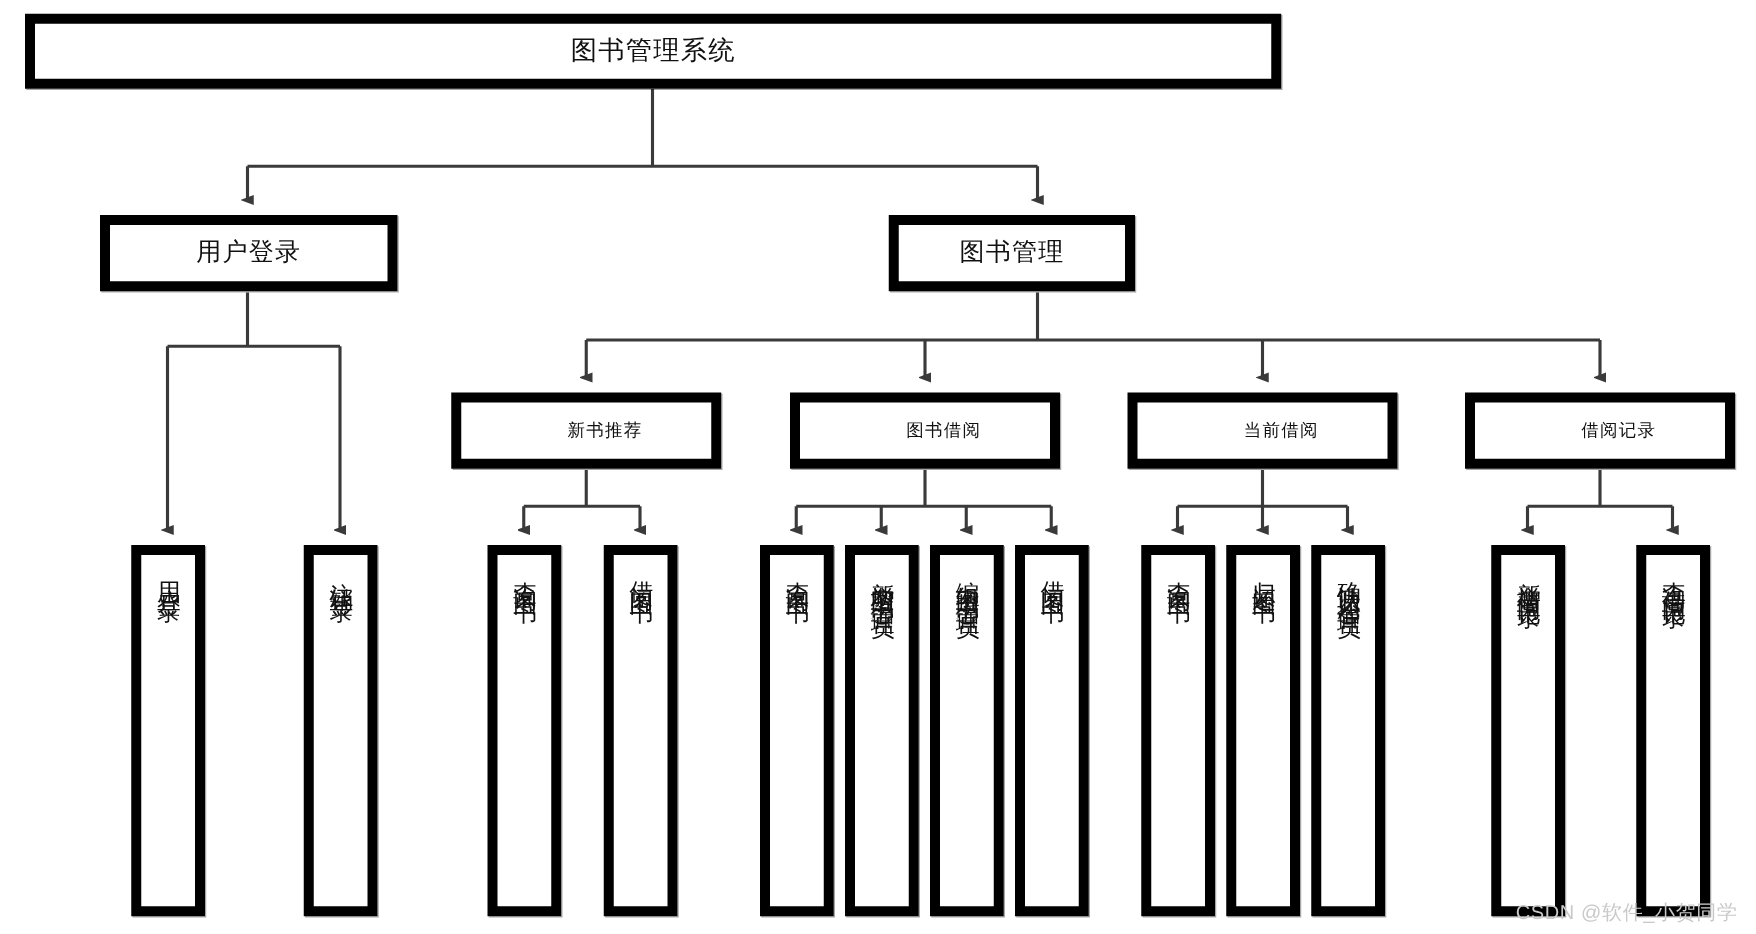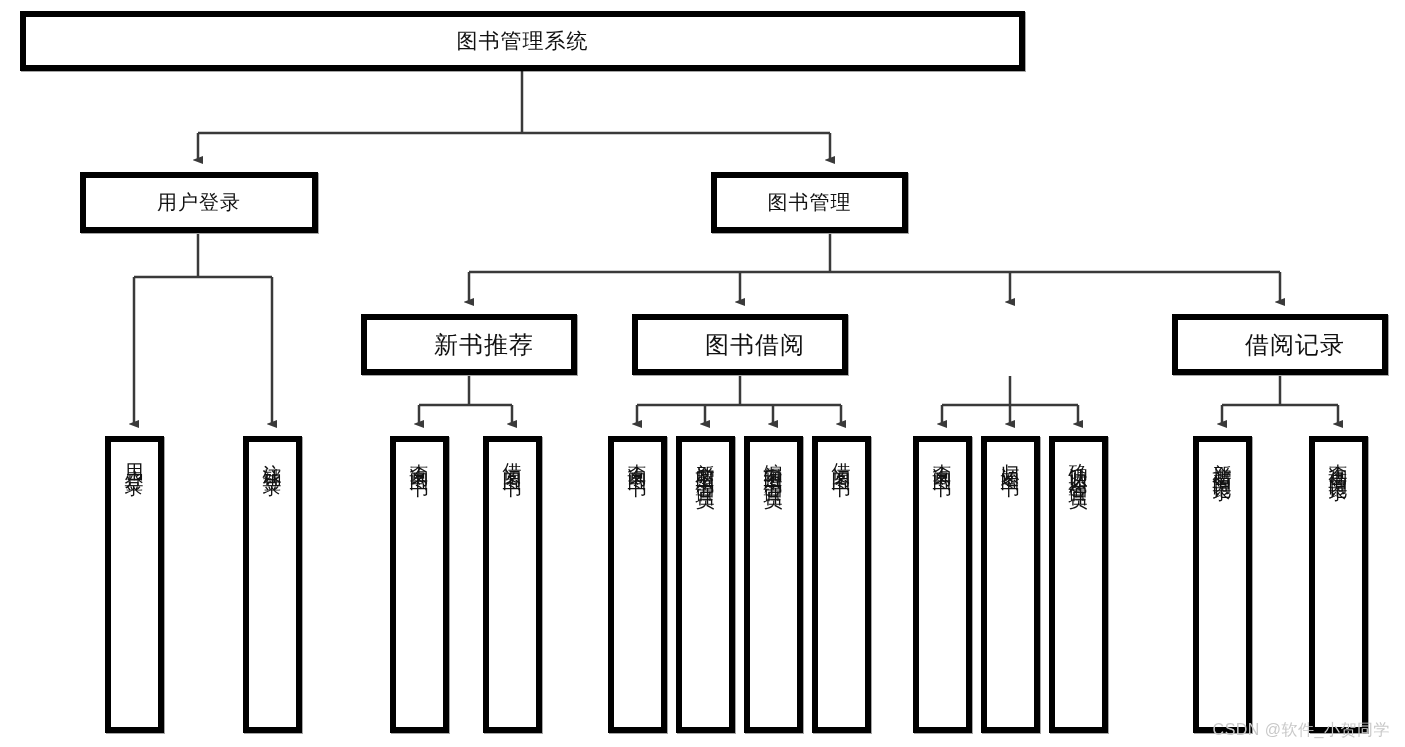--- a/index.html
+++ b/index.html
@@ -22,37 +22,37 @@
     position: absolute;
     left: 0;
     top: 0;
     width: 1405px;
     height: 747px;
   }
   .node-box {
     position: absolute;
     box-sizing: border-box;
     background: #ffffff;
-    border: 6px solid #000000;
+    border: 8px solid #000000;
     display: flex;
     align-items: center;
     justify-content: center;
     box-shadow: 1px 1px 0 rgba(0,0,0,0.35);
   }
   .node-label {
     color: #111111;
     font-size: 20px;
     line-height: 1.25;
     letter-spacing: 1px;
     white-space: nowrap;
     text-align: center;
   }
   .node-box.level-root .node-label { font-size: 21px; }
   .node-box.level-1 .node-label { font-size: 20px; }
-  .node-box.level-2 .node-label { font-size: 24px; margin-left: 30px; }
+  .node-box.level-2 .node-label { font-size: 14px; margin-left: 30px; }
   .node-box.leaf {
     align-items: flex-start;
     justify-content: center;
     padding-top: 6px;
   }
   .node-box.leaf .node-label {
     writing-mode: vertical-rl;
     text-orientation: upright;
     font-size: 19px;
     letter-spacing: 5px;
@@ -138,20 +138,23 @@
   <div class="node-box level-1" style="left:711px; top:172px; width:197px; height:61px;">
     <span class="node-label">图书管理</span>
   </div>
 
   <div class="node-box level-2" style="left:361px; top:314px; width:216px; height:61px;">
     <span class="node-label">新书推荐</span>
   </div>
   <div class="node-box level-2" style="left:632px; top:314px; width:216px; height:61px;">
     <span class="node-label">图书借阅</span>
   </div>
+  <div class="node-box level-2" style="left:902px; top:314px; width:216px; height:61px;">
+    <span class="node-label">当前借阅</span>
+  </div>
   <div class="node-box level-2" style="left:1172px; top:314px; width:216px; height:61px;">
     <span class="node-label">借阅记录</span>
   </div>
 
   <div class="node-box leaf" style="left:105px; top:436px; width:59px; height:297px;">
     <span class="node-label">用户登录</span>
   </div>
   <div class="node-box leaf" style="left:243px; top:436px; width:59px; height:297px;">
     <span class="node-label">注销登录</span>
   </div>

